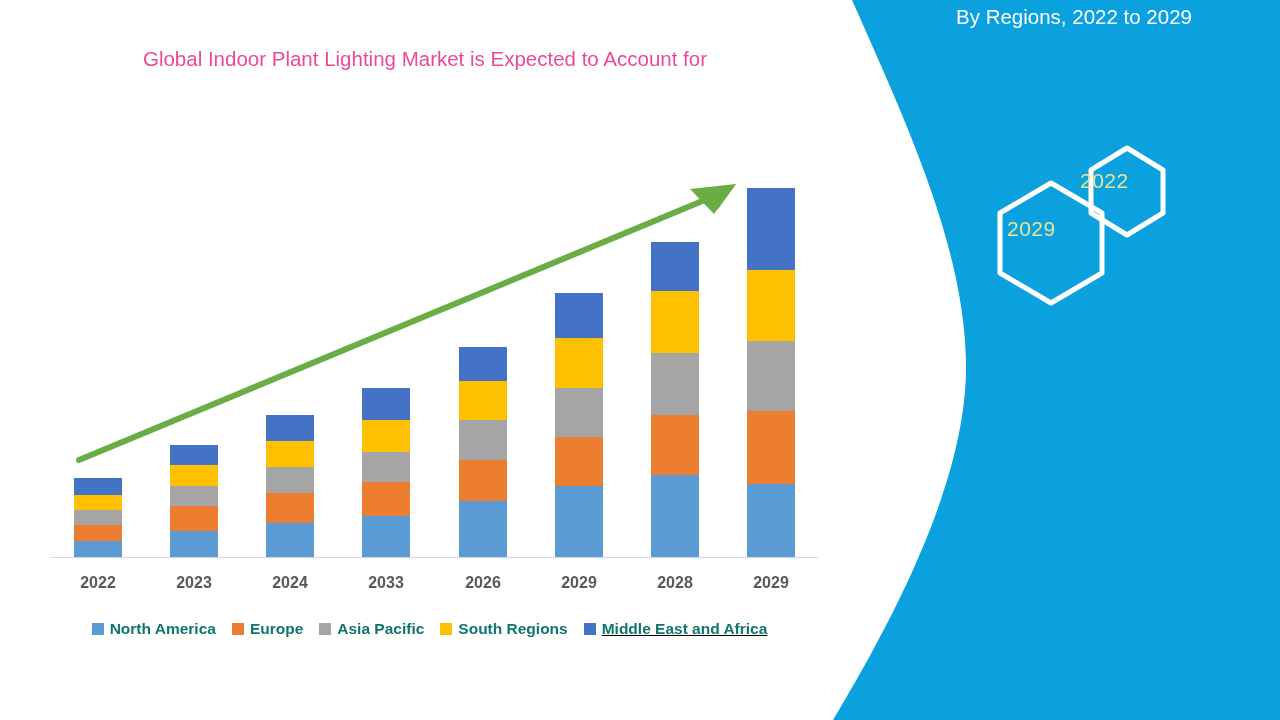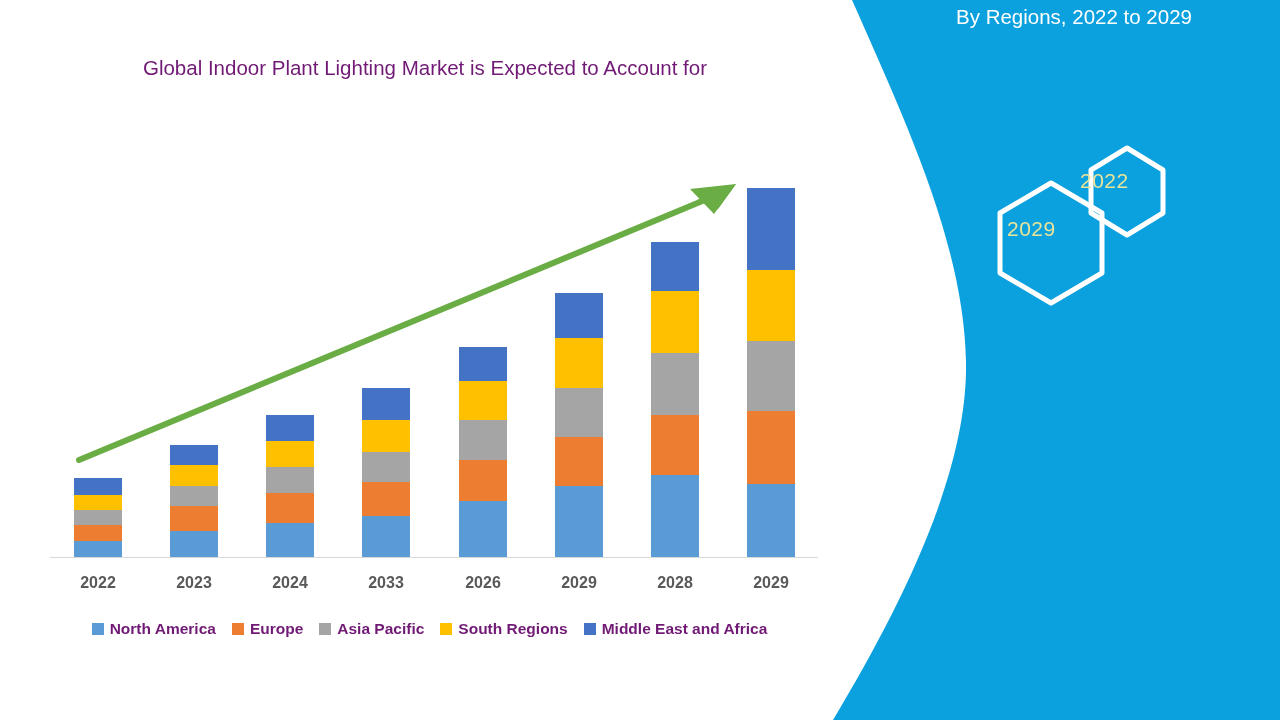--- a/index.html
+++ b/index.html
@@ -67,24 +67,24 @@
     font-size: 21px;
     line-height: 32px;
     font-weight: 400;
   }
   .brand-name span { display: block; }
 
   
   .chart-title {
     position: absolute;
     left: 60px;
-    top: 52px;
+    top: 43px;
     width: 730px;
     text-align: center;
-    color: #701a75;
+    color: #ec4899;
     font-size: 20.5px;
     line-height: 32px;
     font-weight: 400;
   }
   .chart-title span { display: block; }
 
   #plot {
     position: absolute;
     left: 0;
     top: 0;
@@ -139,28 +139,28 @@
     justify-content: center;
     gap: 0px;
   }
   .legend-item {
     display: flex;
     align-items: center;
     gap: 6px;
     margin-right: 16px;
     white-space: nowrap;
   }
-  .legend-item:last-child { margin-right: 16px; }
+  .legend-item:last-child { margin-right: 16px; text-decoration: underline; }
   .legend-swatch {
     width: 12px;
     height: 12px;
     flex: 0 0 auto;
   }
   .legend-label {
-    color: #701a75;
+    color: #0f766e;
     font-size: 15.5px;
     font-weight: bold;
   }
 
   #growth-arrow {
     position: absolute;
     left: 0;
     top: 0;
     width: 840px;
     height: 600px;

